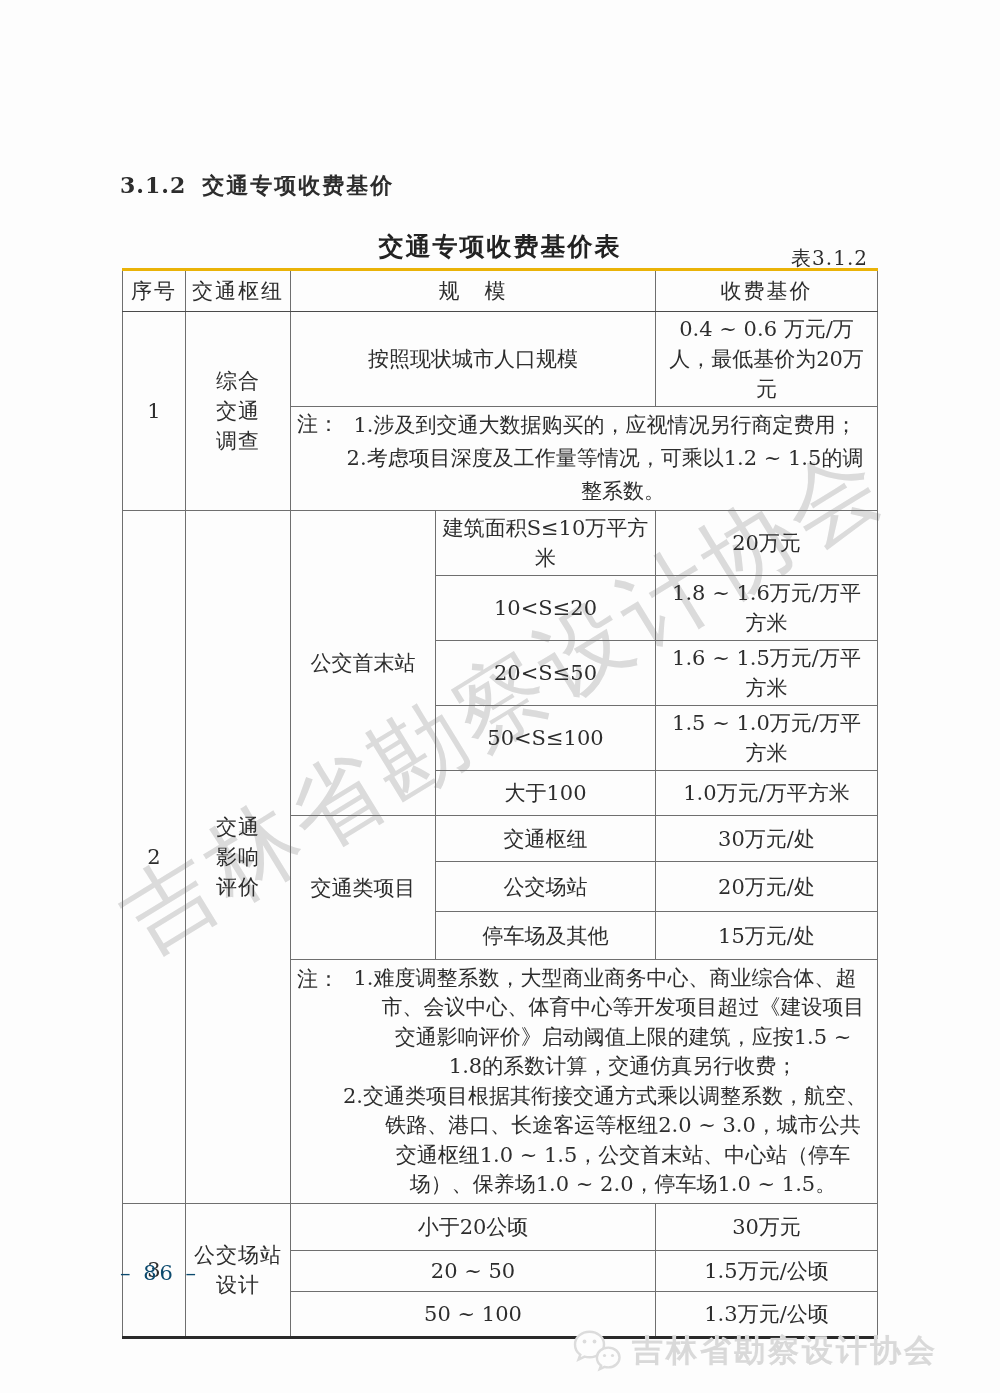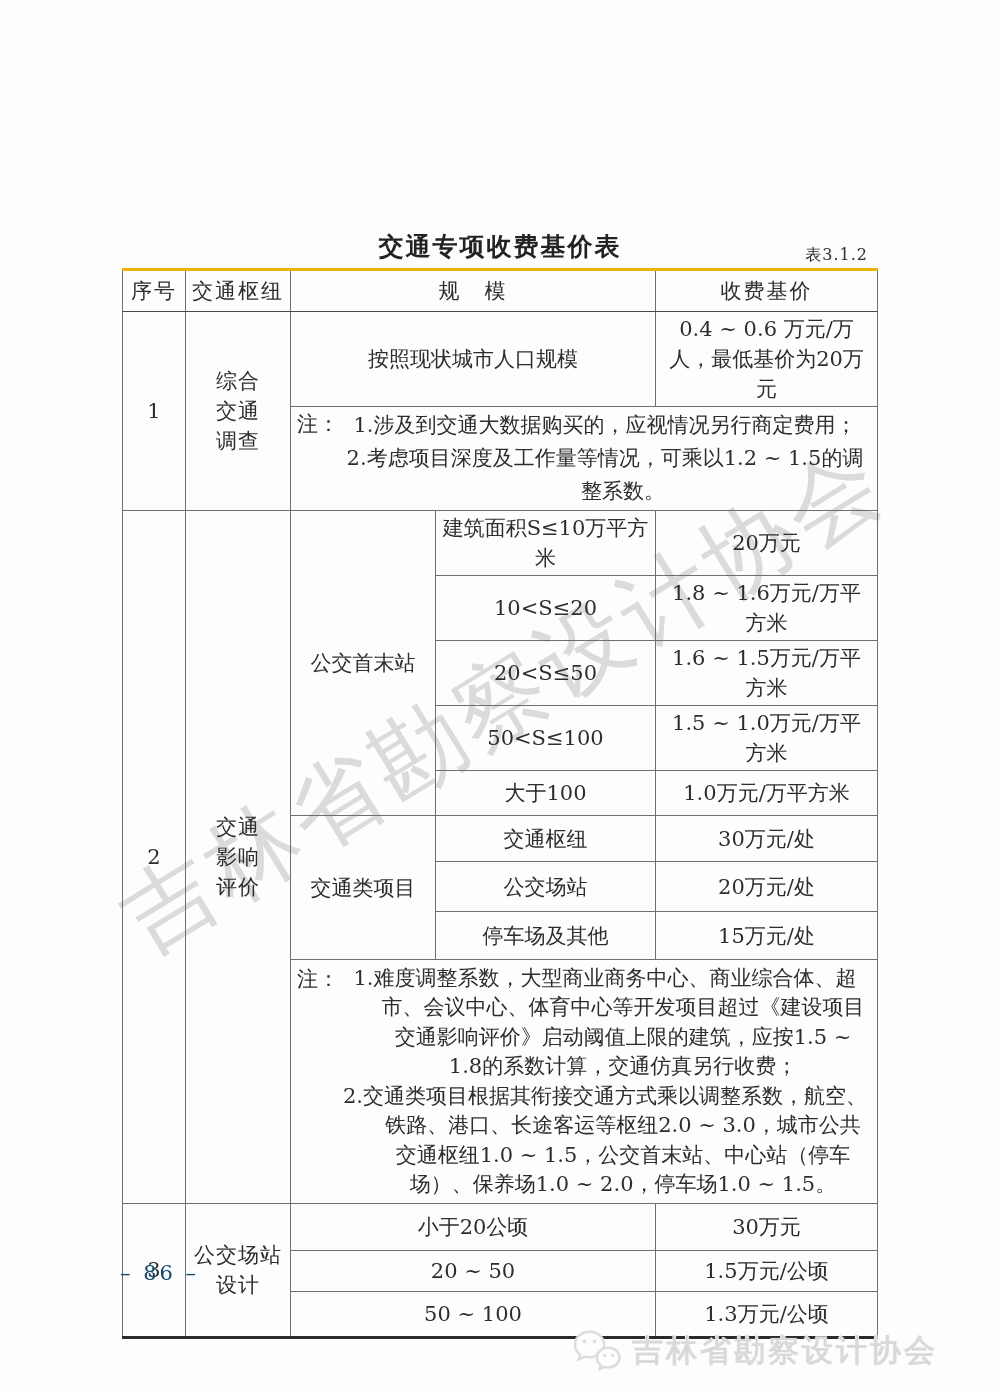--- a/index.html
+++ b/index.html
@@ -25,21 +25,21 @@
   }
   .heading .h-num{margin-right:16px;}
   .heading .h-title{font-family:"Liberation Sans","DejaVu Sans",sans-serif;letter-spacing:2px;}
   .table-title{
     position:absolute;left:0;width:1000px;top:230px;z-index:2;
     text-align:center;font-size:25px;font-weight:700;letter-spacing:2px;
     font-family:"Liberation Sans","DejaVu Sans",sans-serif;color:#222;
   }
   .table-label{
     position:absolute;right:132px;top:245px;z-index:2;
-    font-size:16px;letter-spacing:1px;
+    font-size:20px;letter-spacing:1px;
   }
   table.fee{
     position:absolute;left:122px;top:268px;width:755px;z-index:1;
     border-collapse:collapse;table-layout:fixed;
     font-size:21px;color:#2d2d2d;background:transparent;
     border-left:1px solid #6f6f6f;border-right:1px solid #6f6f6f;
     border-top:3px solid #2a2a2a;border-bottom:3px solid #2a2a2a;
   }
   table.fee td{
     border:1px solid #6f6f6f;
@@ -78,20 +78,23 @@
   }
   .footer-brand .logo{flex:0 0 auto;display:block;}
 </style>
 </head>
 <body>
 
 <div class="page">
 
   <div class="wm-diagonal">吉林省勘察设计协会</div>
 
+  <div class="heading">
+    <span class="h-num">3.1.2</span><span class="h-title">交通专项收费基价</span>
+  </div>
 
   <div class="table-title">交通专项收费基价表</div>
   <div class="table-label">表3.1.2</div>
 
   <table class="fee">
     <colgroup>
       <col style="width:63px">
         <col style="width:105px">
         <col style="width:145px">
         <col style="width:220px">

